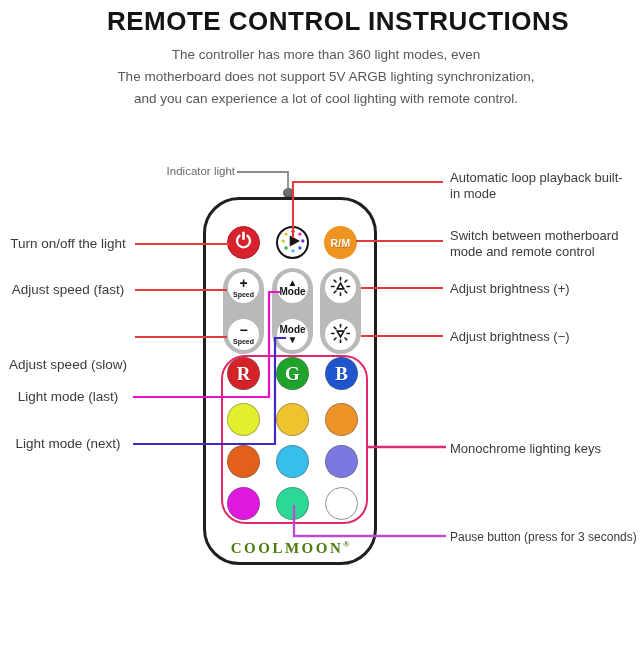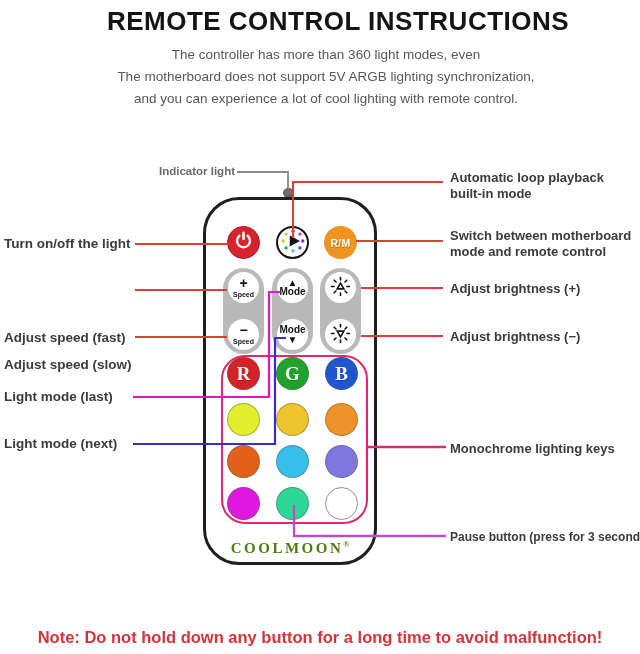--- a/index.html
+++ b/index.html
@@ -70,22 +70,22 @@
   .color-key.white-key { border:1.5px solid #8f8f8f; }
   .brand {
     position:absolute; left:203px; top:540px; width:174px; text-align:center; z-index:2;
     font-family:"Liberation Serif", serif; font-weight:bold; font-size:15px;
     letter-spacing:2.5px; color:#4d7c0f;
   }
   .brand sup { font-size:8px; letter-spacing:0; }
   
   .lines { position:absolute; left:0; top:0; z-index:3; pointer-events:none; }
   
-  .ann { position:absolute; z-index:4; font-weight:bold; color:#3b3b3b; }
-  .ann-left  { left:4px; width:128px; text-align:left; font-size:13.5px; white-space:nowrap; }
+  .ann { position:absolute; z-index:4; font-weight:normal; color:#3b3b3b; }
+  .ann-left  { left:4px; width:128px; text-align:center; font-size:13.5px; white-space:nowrap; }
   .ann-right { left:450px; width:186px; text-align:left; font-size:13px; line-height:16px; }
   .ann-indicator { left:143px; top:165px; width:92px; text-align:right;
                    font-size:11.5px; color:#6b6b6b; white-space:nowrap; }
   .nowrap { white-space:nowrap; }
   .ann-pause { font-size:12px; width:195px; }
   
   .note {
     position:absolute; top:628px; left:0; right:0; text-align:center;
     font-size:16.5px; font-weight:bold; color:#d4333b;
   }
@@ -224,26 +224,25 @@
     <polyline points="133,444 275,444 275,338 286,338" fill="none" stroke="#3d2bc9" stroke-width="2.2"></polyline>
 
     <line x1="368" y1="447" x2="446" y2="447" stroke="#d62d72" stroke-width="2.3"></line>
 
     <polyline points="294,505 294,536 446,536" fill="none" stroke="#bc4cd2" stroke-width="2.3"></polyline>
   </svg>
 
   <div class="ann ann-indicator">Indicator light</div>
 
   <div class="ann ann-left" style="top:236px;">Turn on/off the light</div>
-  <div class="ann ann-left" style="top:282px;margin-top:48px;">Adjust speed (fast)</div>
+  <div class="ann ann-left" style="top:282px;">Adjust speed (fast)</div>
   <div class="ann ann-left" style="top:329px;margin-top:28px;">Adjust speed (slow)</div>
   <div class="ann ann-left" style="top:389px;">Light mode (last)</div>
   <div class="ann ann-left" style="top:436px;">Light mode (next)</div>
 
   <div class="ann ann-right" style="top:170px; width:178px;">Automatic loop playback built-in mode</div>
   <div class="ann ann-right" style="top:228px; width:192px;">Switch between motherboard mode and remote control</div>
   <div class="ann ann-right nowrap" style="top:281px;">Adjust brightness (+)</div>
   <div class="ann ann-right nowrap" style="top:329px;">Adjust brightness (−)</div>
   <div class="ann ann-right nowrap" style="top:441px;">Monochrome lighting keys</div>
   <div class="ann ann-right nowrap ann-pause" style="top:529px;">Pause button (press for 3 seconds)</div>
 
-  <div class="note">Note: Do not hold down any button for a long time to avoid malfunction!</div>
 </div>
 
 </body></html>

